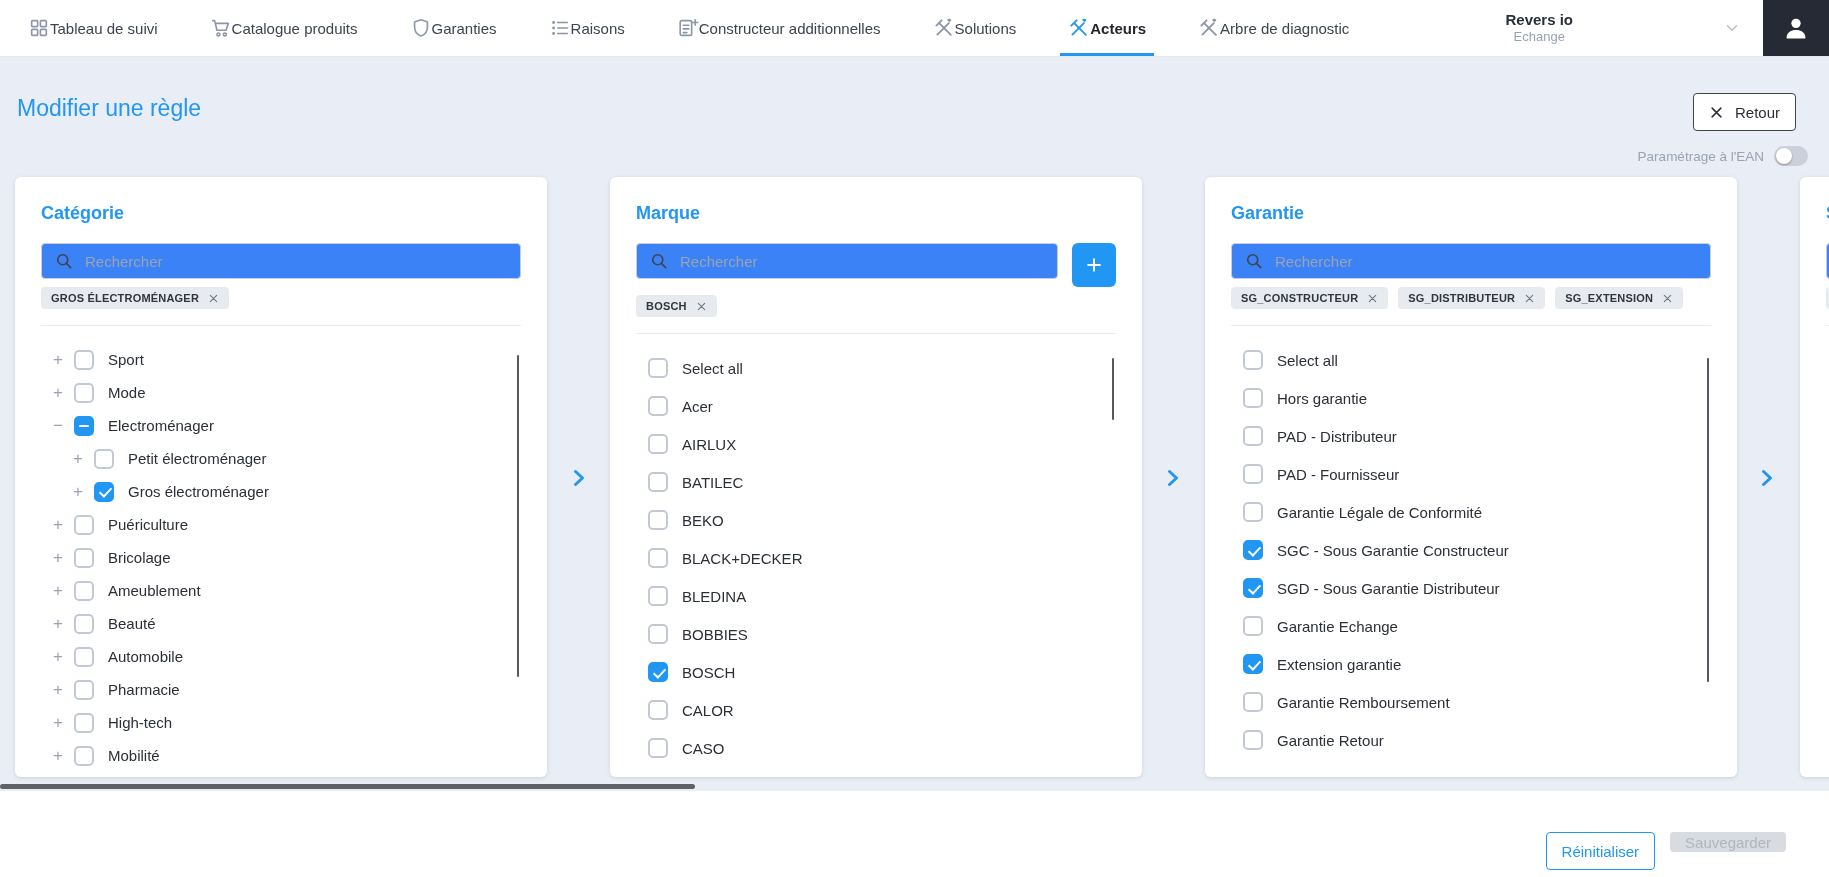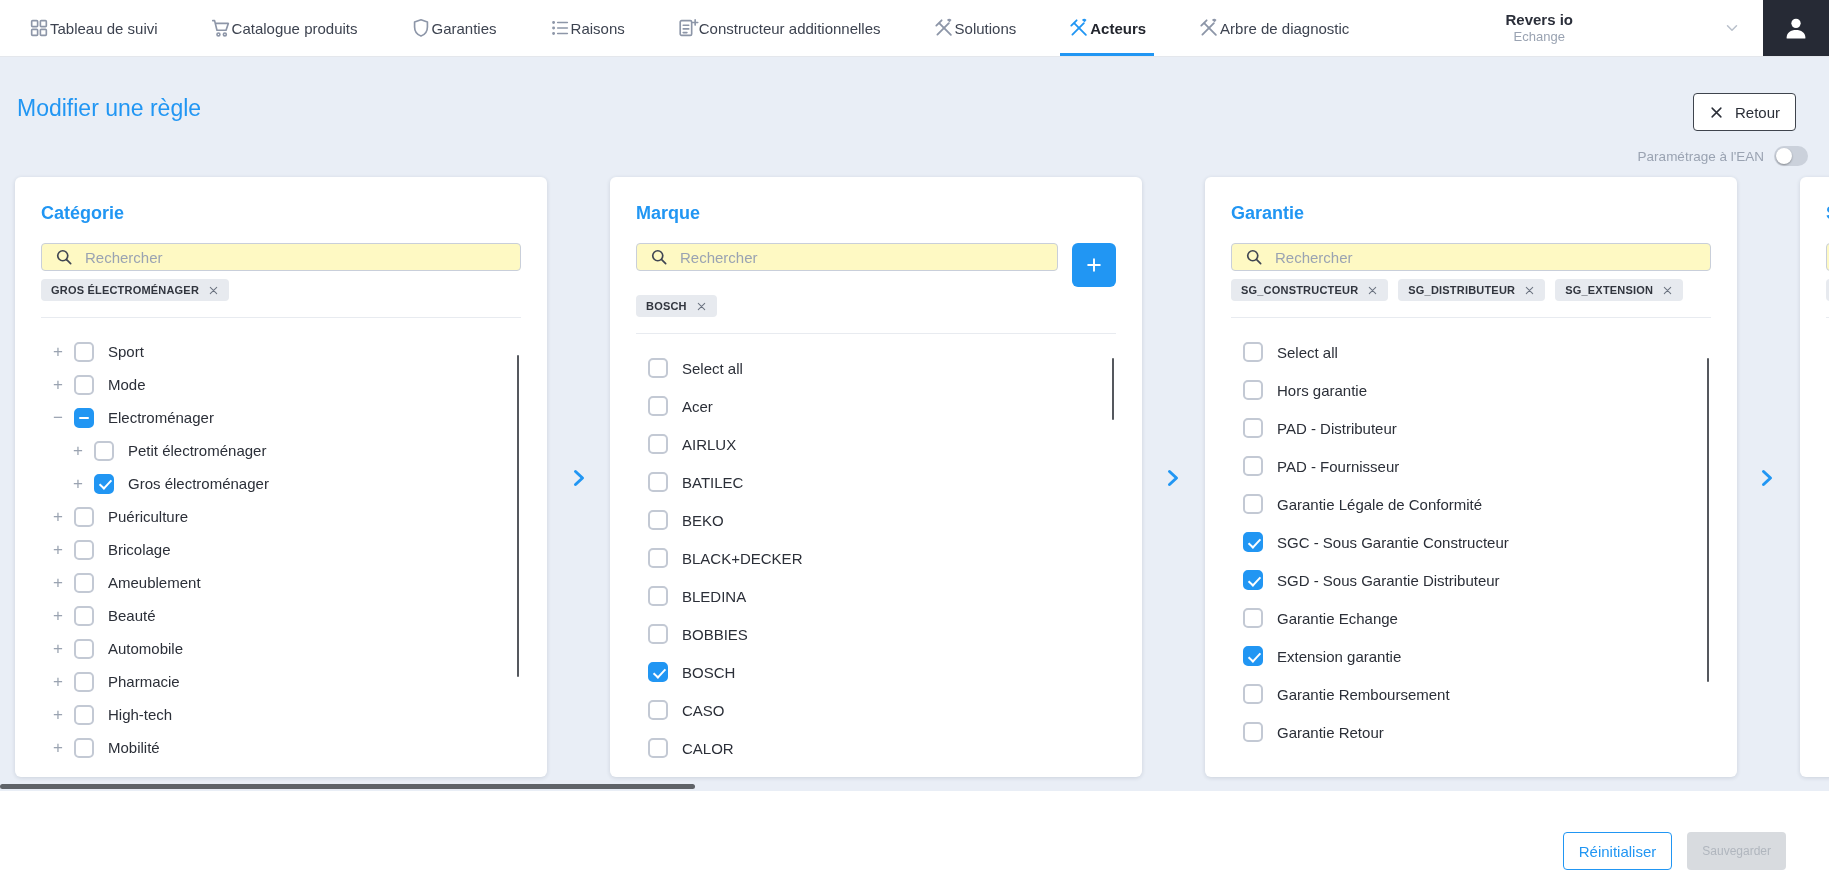--- a/index.html
+++ b/index.html
@@ -33,21 +33,21 @@
   .ean-row{position:absolute;right:21px;top:89px;display:flex;align-items:center;gap:10px}
   .ean-label{font-size:13.5px;color:var(--muted)}
   .toggle{width:34px;height:20px;border-radius:10px;background:#cbd1db;position:relative;cursor:pointer;flex:none}
   .toggle .knob{position:absolute;left:2px;top:2px;width:16px;height:16px;border-radius:50%;background:#fff;box-shadow:0 1px 2px rgba(0,0,0,.35)}
 
   
   .panels{position:absolute;left:15px;top:120px;display:flex;gap:63px}
   .panel{width:532px;height:600px;background:#fff;border-radius:6px;box-shadow:0 1px 4px rgba(31,45,61,.14);padding:26px 26px 0;position:relative;flex:none}
   .ptitle{font-size:18px;line-height:21px;font-weight:bold;color:var(--accent);margin:0 0 19px}
   .search-row{display:flex;gap:14px}
-  .search-box{flex:1;height:28px;border:1px solid var(--border);border-radius:4px;background:#fef9c3;display:flex;align-items:center;padding:0 12px;gap:11px}
+  .search-box{flex:1;height:36px;border:1px solid var(--border);border-radius:4px;background:#3b82f6;display:flex;align-items:center;padding:0 12px;gap:11px}
   .search-box .sicon{width:20px;height:20px;color:#3f4552;flex:none;display:flex}
   .search-box .sicon svg{width:20px;height:20px}
   .search-box input{border:none;outline:none;flex:1;font-size:15px;color:var(--text);font-family:inherit;background:transparent;min-width:0}
   .search-box input::placeholder{color:var(--muted)}
   .add-btn{width:44px;height:44px;flex:none;background:var(--accent);border:none;border-radius:6px;display:flex;align-items:center;justify-content:center;cursor:pointer}
   .add-btn svg{width:20px;height:20px;color:#fff}
   .chips{margin-top:8px;height:22px;display:flex;gap:10px}
   .chip{background:var(--chip_bg);border-radius:4px;height:22px;padding:0 10px;display:inline-flex;align-items:center;gap:9px;min-width:30px}
   .chip-label{font-size:11px;font-weight:bold;letter-spacing:.2px;color:var(--chip_text);white-space:nowrap}
   .chip-x{width:11px;height:11px;display:flex;cursor:pointer;color:#6b7380}
@@ -72,21 +72,21 @@
   .panel:nth-of-type(3) .vthumb{top:181px;height:324px}
   .gap-chevron{position:absolute;width:24px;height:24px;color:var(--accent);top:409px}
   .gap-chevron svg{width:24px;height:24px}
   .gap-chevron.c1{left:566px}.gap-chevron.c2{left:1160px}.gap-chevron.c3{left:1754px}
   .hscroll{position:absolute;left:0;top:727px;width:695px;height:5px;background:#5f6368;border-radius:3px;cursor:pointer}
 
   
   .footer{position:absolute;left:0;right:0;bottom:0;height:86px;background:#fff}
   .footer-btns{position:absolute;right:43px;top:41px;display:flex;gap:15px}
   .btn-reset{height:38px;padding:8px 15px;background:#fff;border:1px solid var(--accent);border-radius:4px;color:var(--accent);font-size:15px;font-weight:500;cursor:pointer;font-family:inherit}
-  .btn-save{height:38px;padding:0 15px;background:var(--save_disabled_bg);border:none;border-radius:4px;color:var(--save_disabled_text);font-size:12px;font-weight:500;font-family:inherit}
+  .btn-save{height:20px;padding:0 15px;background:var(--save_disabled_bg);border:none;border-radius:4px;color:var(--save_disabled_text);font-size:15px;font-weight:500;font-family:inherit}
 </style>
 </head>
 <body>
 
 <header class="nav">
   <nav id="nav-items">
       <div class="nav-item">
         <span class="nicon">
           <svg viewBox="0 0 24 24" fill="none" stroke="currentColor" stroke-width="1.8">
             <rect x="4" y="4" width="6.5" height="6.5" rx="1"></rect>
@@ -366,25 +366,25 @@
           <div class="row">
             <span class="cb unchecked"></span>
             <span class="rlabel">BOBBIES</span>
           </div>
           <div class="row">
             <span class="cb checked"></span>
             <span class="rlabel">BOSCH</span>
           </div>
           <div class="row">
             <span class="cb unchecked"></span>
+            <span class="rlabel">CALOR</span>
+          </div>
+          <div class="row">
+            <span class="cb unchecked"></span>
             <span class="rlabel">CASO</span>
-          </div>
-          <div class="row">
-            <span class="cb unchecked"></span>
-            <span class="rlabel">CALOR</span>
           </div>
         </div>
         <div class="vthumb"></div>
       </section>
       <section class="panel">
         <h2 class="ptitle">Garantie</h2>
         <div class="search-row">
           <div class="search-box">
             <span class="sicon">
               <svg viewBox="0 0 24 24" fill="none" stroke="currentColor" stroke-width="2" stroke-linecap="round">

